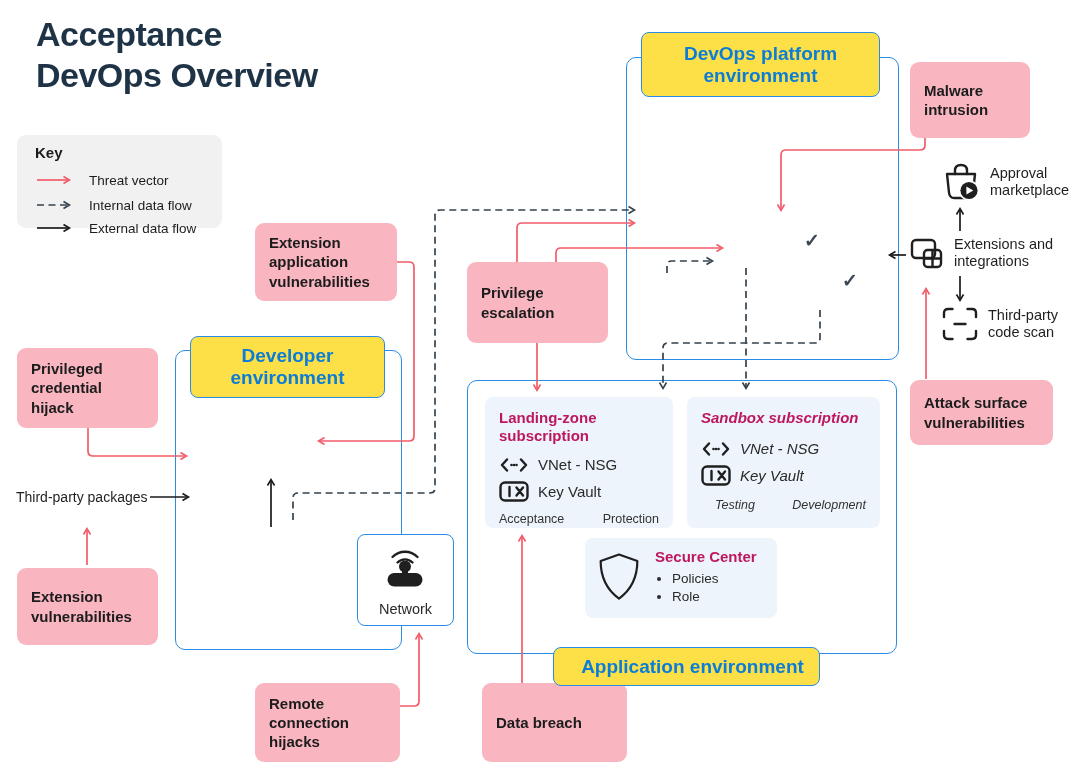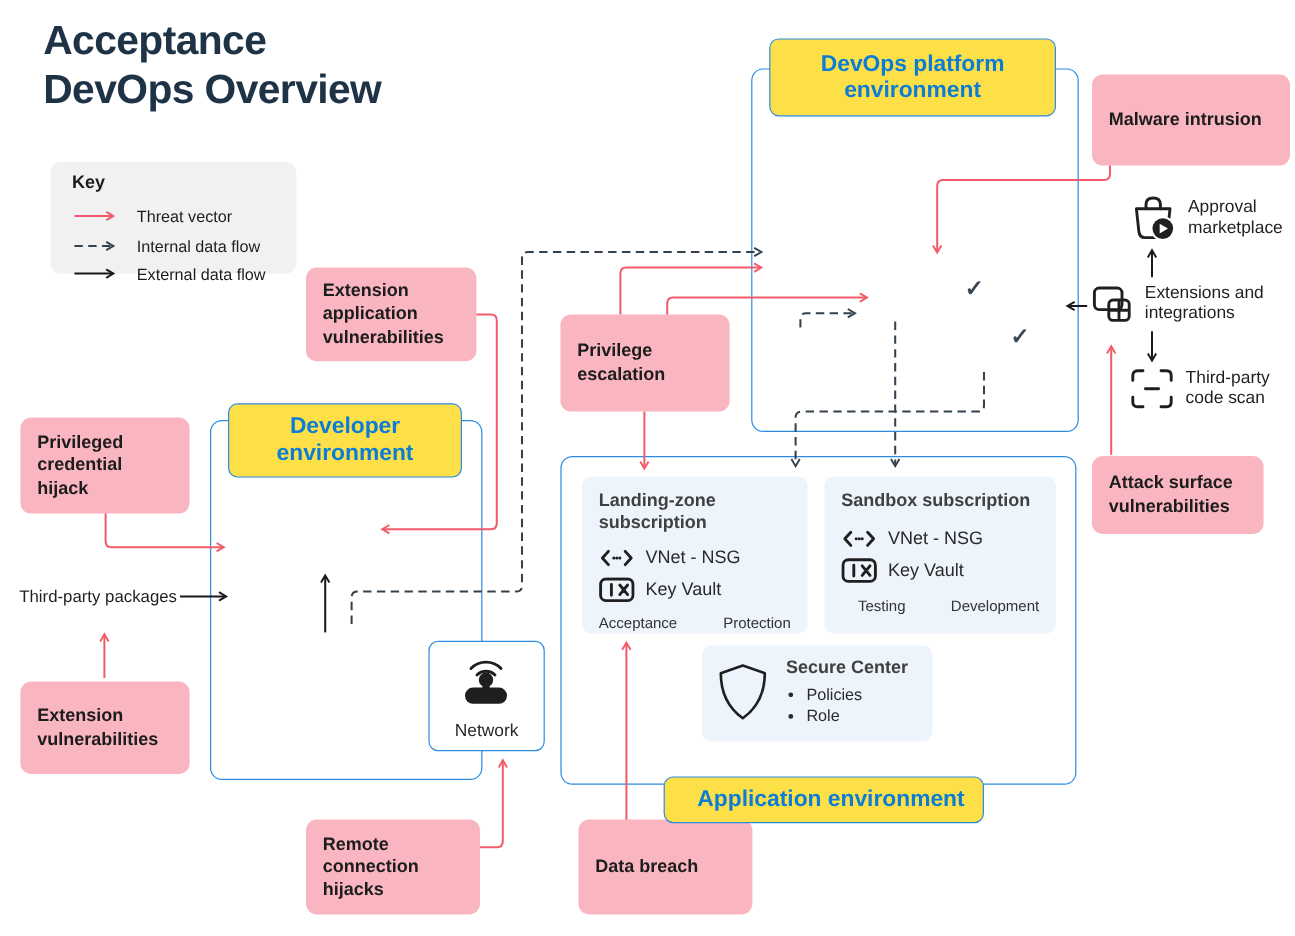--- a/index.html
+++ b/index.html
@@ -15,21 +15,21 @@
   
   .env-box{border:1.8px solid var(--accent-blue,#2b8ce3);border-radius:10px;background:#fff;z-index:1;}
   .env-title{border:1.8px solid var(--accent-blue,#2b8ce3);border-radius:8px;background:#fde047;
              color:var(--blue-text,#0b7dd7);font-weight:700;font-size:19px;display:flex;
              align-items:center;justify-content:center;text-align:center;line-height:1.15;z-index:6;margin-top:16px;}
   
   .threat{background:var(--threat-pink-bg,#f9b6c0);border-radius:9px;display:flex;align-items:center;
           font-weight:700;font-size:15px;color:#1c1c1c;padding:8px 14px;line-height:1.27;z-index:4;box-sizing:border-box;}
   
   .card{background:var(--card-blue-bg,#edf4fb);border-radius:8px;z-index:3;box-sizing:border-box;}
-  .card-title{font-size:15px;font-weight:700;color:#404040;line-height:1.2;}
+  .card-title{font-size:15px;font-weight:700;color:#be185d;line-height:1.2;}
   .icon-row{display:flex;align-items:center;gap:9px;font-size:15px;color:#2a2a2a;}
   .stage-row{display:flex;justify-content:space-between;font-size:12.5px;color:#333;}
   .lbl{font-size:15px;color:#2a2a2a;}
   .lbl-b{font-size:15px;font-weight:700;color:#1c1c1c;}
   .small2{font-size:14.5px;color:#1f1f1f;line-height:1.2;}
   .check{font-size:19px;color:#3b4854;font-weight:600;z-index:5;}
   
   .ln-red{stroke:var(--threat-red,#f25c6a);stroke-width:1.7;fill:none;}
   .ln-dark{stroke:var(--internal-flow,#34424e);stroke-width:1.7;fill:none;stroke-dasharray:7 4.5;}
   .ln-black{stroke:var(--external-flow,#1a1a1a);stroke-width:1.7;fill:none;}
@@ -80,21 +80,21 @@
         <path d="M10.5 6 V15 M17.5 6.5 L24 14.5 M24 6.5 L17.5 14.5" class="ic" stroke-width="2.2"></path>
       </g>
     </defs>
   </svg>
 
   <div class="abs page-title" style="left:36px;top:14px;">
     <div>Acceptance</div>
     <div>DevOps Overview</div>
   </div>
 
-  <div class="abs key-box" style="left:42px;top:135px;width:205px;height:93px;padding:0;">
+  <div class="abs key-box" style="left:17px;top:135px;width:205px;height:93px;padding:0;">
     <div class="abs key-title" style="left:18px;top:9px;">Key</div>
     <div class="abs key-row" style="left:18px;top:33px;">
       <svg width="44" height="14" viewBox="0 0 44 14">
         <path d="M2 7 H34" class="ln-red" marker-end="url(#ar)"></path>
       </svg>
       <span>Threat vector</span>
     </div>
     <div class="abs key-row" style="left:18px;top:58px;">
       <svg width="44" height="14" viewBox="0 0 44 14">
         <path d="M2 7 H34" class="ln-dark" marker-end="url(#ad)"></path>
@@ -129,21 +129,21 @@
     </div>
   <div class="abs threat" style="left:17px;top:348px;width:141px;height:80px;">
     <span>Privileged credential hijack</span>
     </div>
   <div class="abs threat" style="left:17px;top:568px;width:141px;height:77px;">
     <span>Extension vulnerabilities</span>
     </div>
   <div class="abs threat" style="left:467px;top:262px;width:141px;height:81px;">
     <span>Privilege escalation</span>
     </div>
-  <div class="abs threat" style="left:910px;top:62px;width:165px;height:76px;">
+  <div class="abs threat" style="left:910px;top:62px;width:120px;height:76px;">
     <span>Malware intrusion</span>
     </div>
   <div class="abs threat" style="left:910px;top:380px;width:143px;height:65px;">
     <span>Attack surface vulnerabilities</span>
     </div>
   <div class="abs threat" style="left:255px;top:683px;width:145px;height:79px;">
     <span>Remote connection hijacks</span>
     </div>
   <div class="abs threat" style="left:482px;top:683px;width:145px;height:79px;">
     <span>Data breach</span>
@@ -269,21 +269,21 @@
           <use href="#kv-sym"></use>
         </svg>
       <span>Key Vault</span>
     </div>
     <div class="stage-row" style="margin-top:10px;">
       <span>Acceptance</span>
       <span>Protection</span>
     </div>
   </div>
 
-  <div class="abs card" style="left:687px;top:397px;width:193px;height:131px;padding:12px 14px;">
+  <div class="abs card" style="left:687px;top:397px;width:193px;height:131px;padding:12px 14px;font-style:italic;">
     <div class="card-title">Sandbox subscription</div>
     <div class="icon-row" style="margin-top:13px;">
       <svg width="30" height="16" viewBox="0 0 30 16">
           <use href="#vnet-sym"></use>
         </svg>
       <span>VNet - NSG</span>
     </div>
     <div class="icon-row" style="margin-top:8px;">
       <svg width="30" height="21" viewBox="0 0 30 21">
           <use href="#kv-sym"></use>

